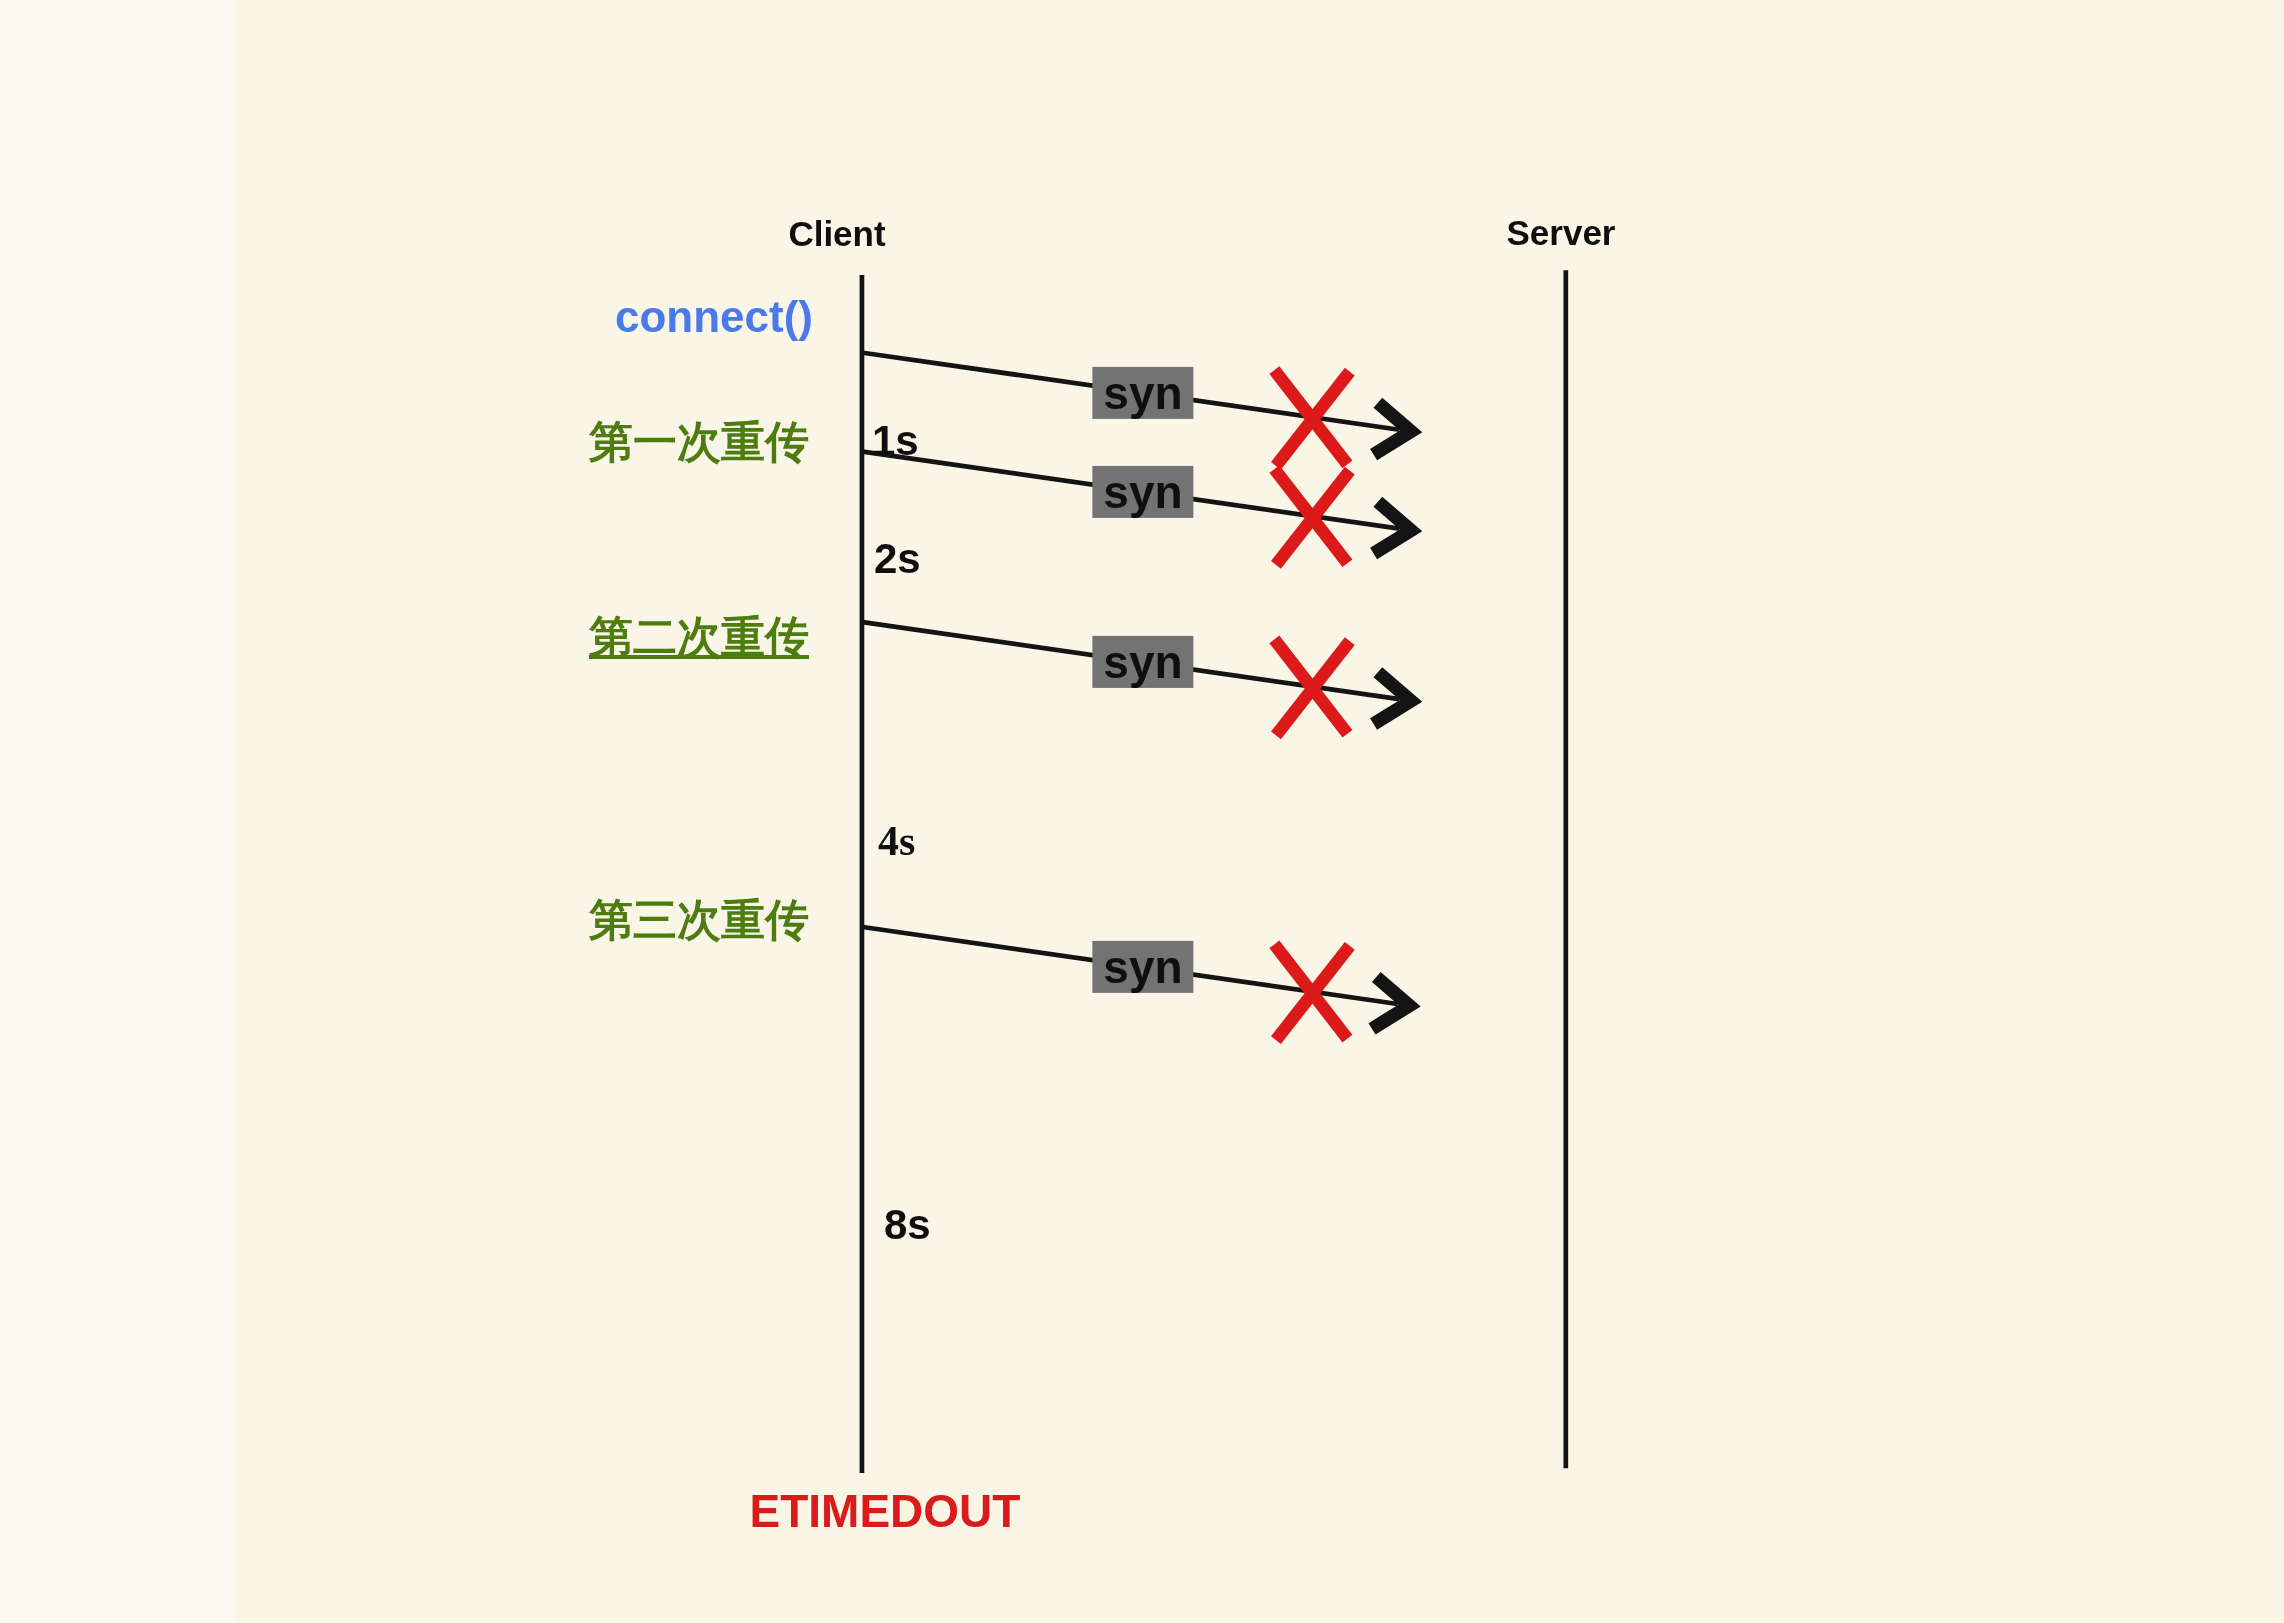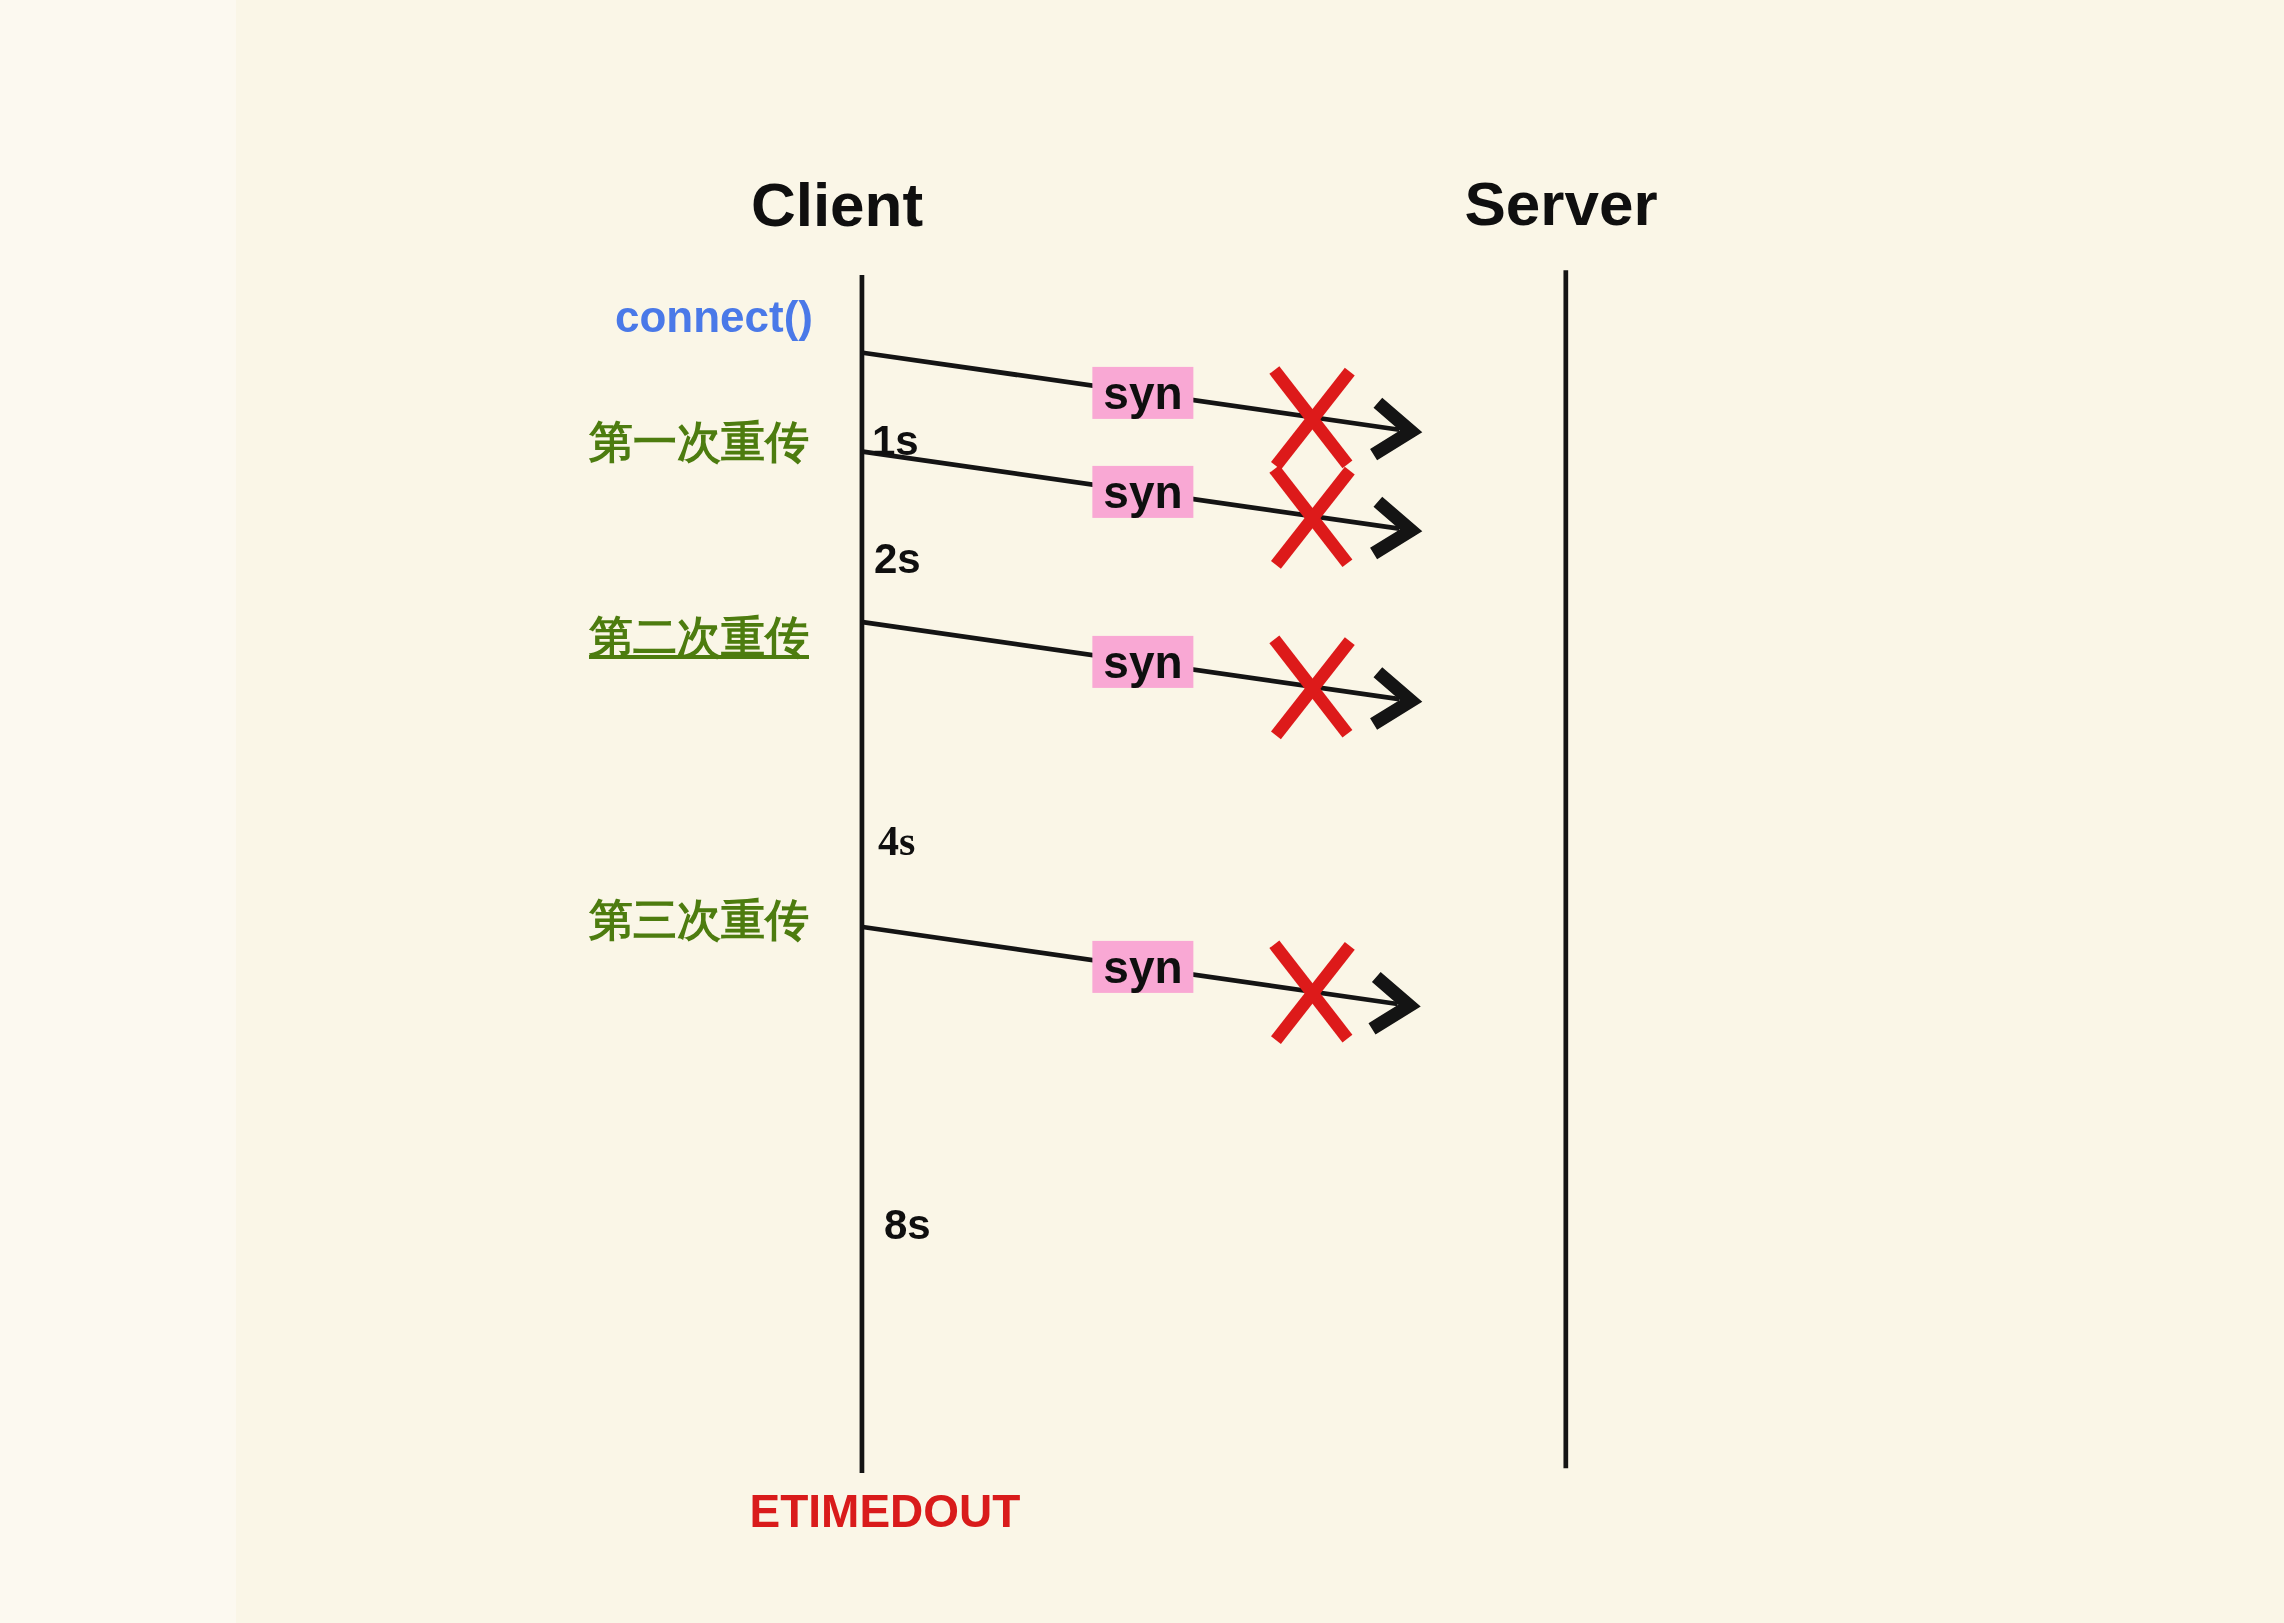--- a/index.html
+++ b/index.html
@@ -28,31 +28,32 @@
     line-height: 1;
   }
   .center { transform: translate(-50%, -50%); }
   .right-mid { transform: translate(-100%, -50%); }
   .left-mid { transform: translate(0, -50%); margin-top: 20px; }
   .title-lbl {
     font-size: 44px;
     color: #d91b1b;
   }
   .actor-lbl {
-    font-size: 62px;
+    font-size: 35px;
     color: #0f0f0f;
+    margin-top: 28px;
   }
   .connect-lbl {
     font-size: 44px;
     color: #4a79e8;
   }
   .syn-lbl {
     font-size: 46px;
     color: #0f0f0f;
-    background: #f9a8d4;
+    background: #737373;
     padding: 3.1px 11px;
     text-align: right;
   }
   .interval-lbl {
     font-size: 42px;
     color: #0f0f0f;
   }
   .retry-lbl {
     font-size: 44px;
     color: #4d7c0f;

